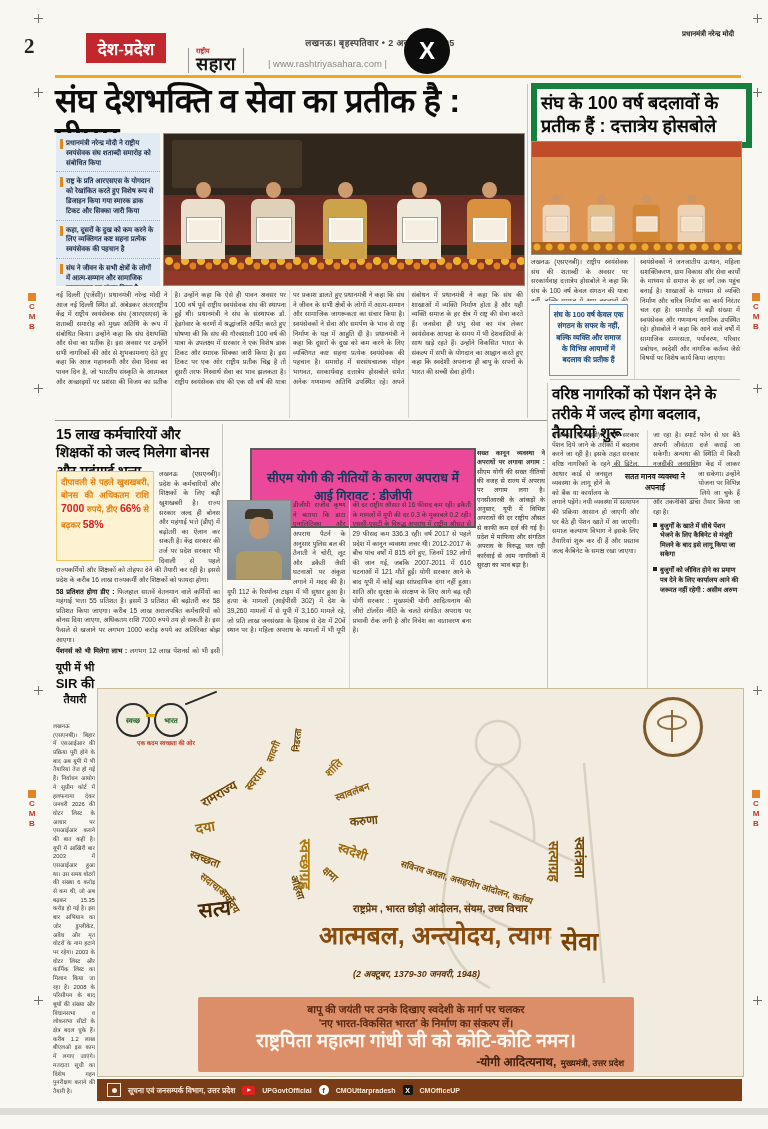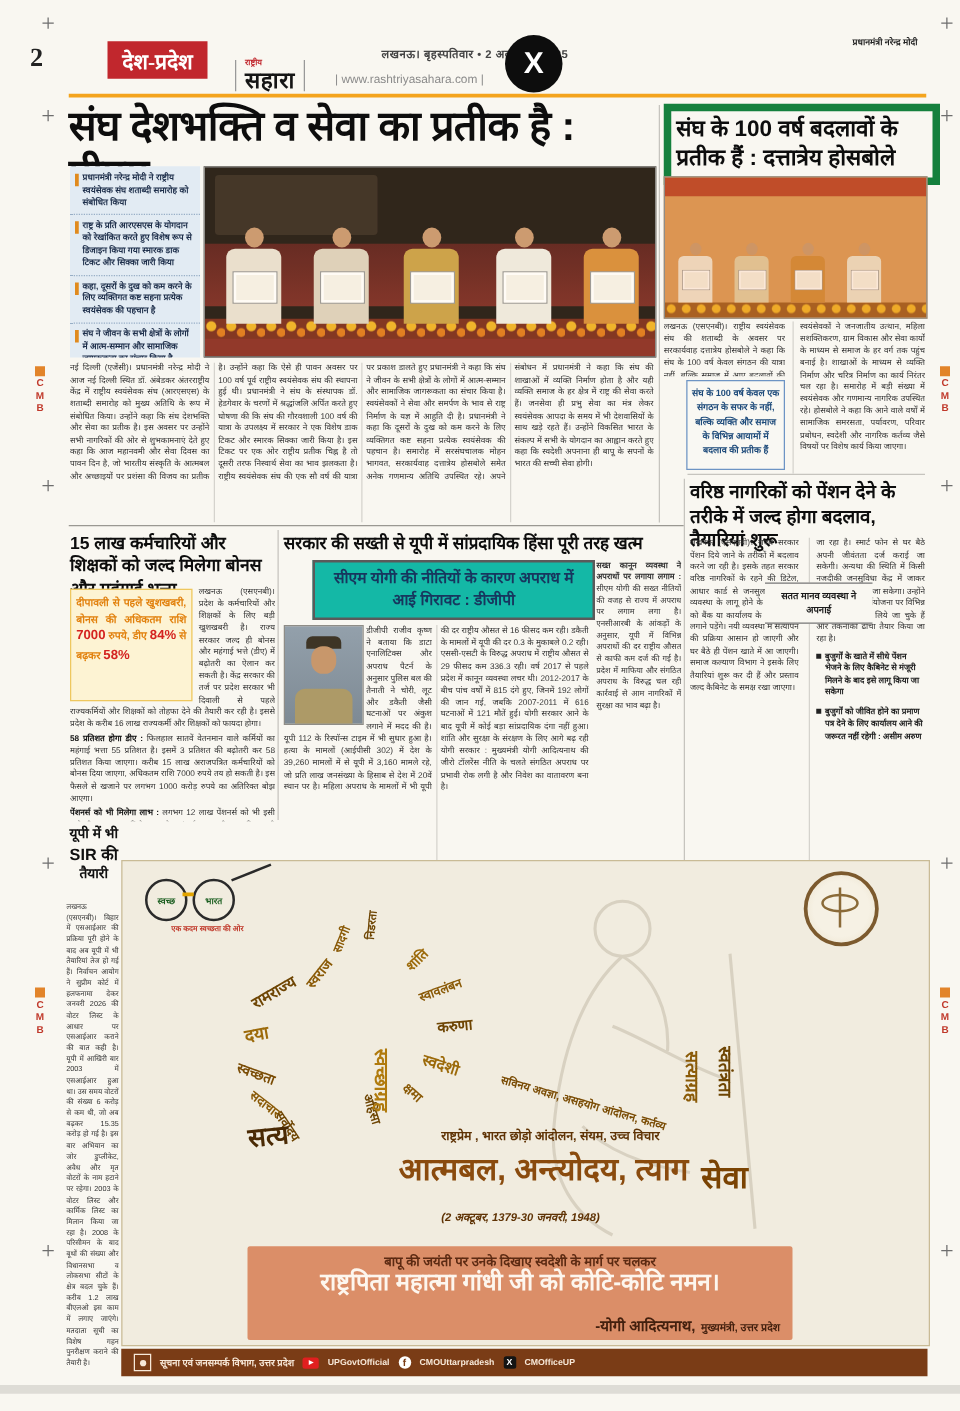--- a/index.html
+++ b/index.html
@@ -20,21 +20,21 @@
   .quote{font-size:7.2px;color:#3d3d3d;line-height:1.55;}
   
   .points{background:#e2ebf3;padding:1px 0;}
   .pt{display:flex;gap:3px;padding:4px 4px;border-bottom:1px dotted #97aec6;font-size:6.9px;font-weight:bold;color:#1d2e4a;line-height:1.42;text-align:left;}
   .pt:last-child{border-bottom:none;}
   .ptbar{flex:none;width:3px;height:10px;background:#e08a1e;margin-top:1px;}
   
   .bluebox{border:1px solid #6d94c4;background:#f9f8f3;color:#1d4a7a;font-weight:bold;font-size:7.3px;text-align:center;padding:4px 3px;line-height:1.55;margin-left:18px;}
   .bonusbox{float:left;width:88px;height:80px;background:#fdf3d3;border:1px solid #eec75f;padding:4px;margin:2px 5px 3px 0;font-size:8.4px;font-weight:bold;color:#e2820f;line-height:1.5;}
   .bonusbox .n{color:#d42320;font-size:10.5px;}
-  .subbox{border:2px solid #5a5a5a;padding:4px 6px;font-size:12.5px;font-weight:bold;color:#17365e;text-align:center;line-height:1.4;background:#14b8a6;}
+  .subbox{border:2px solid #5a5a5a;padding:20px 6px;font-size:12.5px;font-weight:bold;color:#17365e;text-align:center;line-height:1.4;background:#ec4899;}
   .note{font-weight:bold;font-size:7.6px;color:#1a1a1a;text-align:center;border-top:1px solid #777;border-bottom:1px solid #777;background:#f9f7f1;padding:4px 2px;line-height:1.5;}
   .pb{display:flex;gap:3px;font-size:6.6px;font-weight:bold;color:#222;margin-top:4px;line-height:1.45;text-align:left;}
   .sq{flex:none;width:4px;height:4px;background:#222;margin-top:2px;}
   .apara{margin:0 0 2px 0;}
   .apara b{color:#111;}
   
   .plus{position:absolute;width:9px;height:9px;}
   .plus:before{content:"";position:absolute;left:4px;top:0;width:1px;height:9px;background:#6e6e6e;}
   .plus:after{content:"";position:absolute;top:4px;left:0;height:1px;width:9px;background:#6e6e6e;}
   .cmb{position:absolute;display:flex;flex-direction:column;align-items:center;gap:2px;}
@@ -210,30 +210,29 @@
   </div>
 
   <div class="hline" style="left:55px;top:420px;width:492px"></div>
   <div class="hline" style="left:550px;top:379px;width:190px;background:#c6c4be"></div>
   <div class="vline" style="left:222px;top:424px;height:232px"></div>
   <div class="vline" style="left:547px;top:383px;height:312px"></div>
 
   <div class="abs hl" style="left:56px;top:425px;width:163px;font-size:14px;line-height:1.32">15 लाख कर्मचारियों और शिक्षकों को जल्द मिलेगा बोनस और महंगाई भत्ता</div>
   <div class="abs art jt" style="left:56px;top:469px;width:164px;height:188px">
     <div class="bonusbox">
-      <span>दीपावली से पहले खुशखबरी, बोनस की अधिकतम राशि </span><span class="n">7000</span><span> रुपये, डीए </span><span class="n">84%</span><span> से बढ़कर </span><span class="n">58%</span>
+      <span>दीपावली से पहले खुशखबरी, बोनस की अधिकतम राशि </span><span class="n">7000</span><span> रुपये, डीए </span><span class="n">66%</span><span> से बढ़कर </span><span class="n">58%</span>
     </div>
     <div>
         <p class="apara"><b></b><span>लखनऊ (एसएनबी)। प्रदेश के कर्मचारियों और शिक्षकों के लिए बड़ी खुशखबरी है। राज्य सरकार जल्द ही बोनस और महंगाई भत्ते (डीए) में बढ़ोतरी का ऐलान कर सकती है। केंद्र सरकार की तर्ज पर प्रदेश सरकार भी दिवाली से पहले राज्यकर्मियों और शिक्षकों को तोहफा देने की तैयारी कर रही है। इससे प्रदेश के करीब 16 लाख राज्यकर्मी और शिक्षकों को फायदा होगा।</span></p>
         <p class="apara"><b>58 प्रतिशत होगा डीए : </b><span>फिलहाल सातवें वेतनमान वाले कर्मियों का महंगाई भत्ता 55 प्रतिशत है। इसमें 3 प्रतिशत की बढ़ोतरी कर 58 प्रतिशत किया जाएगा। करीब 15 लाख अराजपत्रित कर्मचारियों को बोनस दिया जाएगा, अधिकतम राशि 7000 रुपये तय हो सकती है। इस फैसले से खजाने पर लगभग 1000 करोड़ रुपये का अतिरिक्त बोझ आएगा।</span></p>
         <p class="apara"><b>पेंशनर्स को भी मिलेगा लाभ : </b><span>लगभग 12 लाख पेंशनर्स को भी इसी बढ़ोतरी का फायदा मिलेगा। उनके महंगाई राहत (डीआर) की दर भी इसी हिसाब से बढ़कर 58 प्रतिशत कर दी जाएगी।</span></p>
       </div>
   </div>
 
-  <div class="abs hl" style="left:227px;top:424px;width:320px;font-size:14px;white-space:nowrap"><span style="display:inline-block;transform:scaleX(.97);transform-origin:left">सरकार की सख्ती से यूपी में सांप्रदायिक हिंसा पूरी तरह खत्म</span></div>
   <div class="abs subbox" style="left:250px;top:448px;width:210px;height:36px;overflow:hidden">सीएम योगी की नीतियों के कारण अपराध में आई गिरावट : डीजीपी</div>
   <div class="abs art jt cols2" style="left:227px;top:500px;width:244px;height:193px">
     <span style="float:left;width:66px;height:82px"></span><span>डीजीपी राजीव कृष्ण ने बताया कि डाटा एनालिटिक्स और अपराध पैटर्न के अनुसार पुलिस बल की तैनाती ने चोरी, लूट और डकैती जैसी घटनाओं पर अंकुश लगाने में मदद की है। यूपी 112 के रिस्पॉन्स टाइम में भी सुधार हुआ है। हत्या के मामलों (आईपीसी 302) में देश के 39,260 मामलों में से यूपी में 3,160 मामले रहे, जो प्रति लाख जनसंख्या के हिसाब से देश में 20वें स्थान पर है। महिला अपराध के मामलों में भी यूपी की दर राष्ट्रीय औसत से 16 फीसद कम रही। डकैती के मामलों में यूपी की दर 0.3 के मुकाबले 0.2 रही। एससी-एसटी के विरुद्ध अपराध में राष्ट्रीय औसत से 29 फीसद कम 336.3 रही। वर्ष 2017 से पहले प्रदेश में कानून व्यवस्था लचर थी। 2012-2017 के बीच पांच वर्षों में 815 दंगे हुए, जिनमें 192 लोगों की जान गई, जबकि 2007-2011 में 616 घटनाओं में 121 मौतें हुईं। योगी सरकार आने के बाद यूपी में कोई बड़ा सांप्रदायिक दंगा नहीं हुआ। शांति और सुरक्षा के संरक्षण के लिए आगे बढ़ रही योगी सरकार : मुख्यमंत्री योगी आदित्यनाथ की जीरो टॉलरेंस नीति के चलते संगठित अपराध पर प्रभावी रोक लगी है और निवेश का वातावरण बना है।</span>
   </div>
   <div class="ph" style="left:227px;top:500px;width:62px;height:78px;background:linear-gradient(#93a0ab,#7e8a94)">
     <div class="abs" style="left:17px;top:8px;width:28px;height:10px;border-radius:5px 5px 0 0;background:#3e3526"></div>
     <div class="abs" style="left:21px;top:16px;width:20px;height:22px;border-radius:45%;background:#c8976b"></div>
     <div class="abs" style="left:8px;bottom:0;width:46px;height:28px;border-radius:8px 8px 0 0;background:#ad9a67"></div>
   </div>
   <div class="abs art" style="left:477px;top:448px;width:68px;height:246px;font-size:6.4px;text-align:justify">
@@ -313,20 +312,21 @@
     <div class="w" style="left:492px;top:148px;transform:rotate(90deg);font-size:14px;color:#6e4503">स्वतंत्रता</div>
     <div class="w" style="left:463px;top:234px;font-size:25px;color:#7a4303">सेवा</div>
     <div class="w" style="left:305px;top:168px;transform:rotate(16deg);font-size:9px;color:#7a4c05">सविनय अवज्ञा, असहयोग आंदोलन, कर्तव्य</div>
 
     <div class="abs" style="left:255px;top:212px;width:260px;font-size:10px;font-weight:bold;color:#5f3305">राष्ट्रप्रेम , भारत छोड़ो आंदोलन, संयम, उच्च विचार</div>
     <div class="abs" style="left:221px;top:228px;width:300px;font-size:25px;font-weight:bold;color:#8a4b0e">आत्मबल, अन्त्योदय, त्याग</div>
     <div class="abs" style="left:255px;top:278px;font-size:9px;font-weight:bold;font-style:italic;color:#5f3305">(2 अक्टूबर, 1379-30 जनवरी, 1948)</div>
 
     <div class="band" style="left:100px;top:308px;width:436px;height:70px;padding-top:5px">
       <div style="font-size:10.5px;font-weight:bold">बापू की जयंती पर उनके दिखाए स्वदेशी के मार्ग पर चलकर</div>
+      <div style="font-size:10.5px;font-weight:bold">'नए भारत-विकसित भारत' के निर्माण का संकल्प लें।</div>
       <div style="font-size:19px;font-weight:bold;color:#fdf6ee;line-height:1.2">राष्ट्रपिता महात्मा गांधी जी को कोटि-कोटि नमन।</div>
       <div style="position:absolute;right:10px;bottom:2px;color:#43200e">
         <span style="font-size:12px;font-weight:bold">-योगी आदित्यनाथ,</span>
         <span style="font-size:8.5px;font-weight:bold">मुख्यमंत्री, उत्तर प्रदेश</span>
       </div>
     </div>
   </div>
 
   <div class="bar-brown" style="left:97px;top:1079px;width:625px;height:22px">
     <span class="ic-up"></span>

